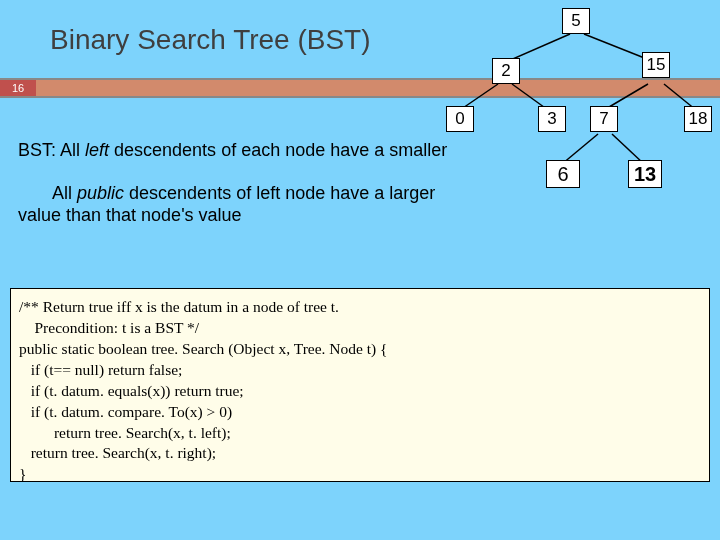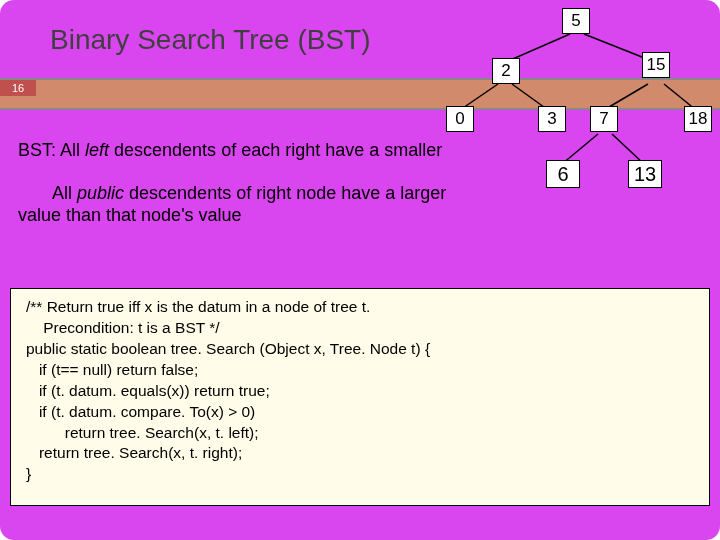--- a/index.html
+++ b/index.html
@@ -6,37 +6,36 @@
   html, body { width: 720px; height: 540px; overflow: hidden; }
   body {
     font-family: Arial, Helvetica, sans-serif;
     background: #fff;
     position: relative;
   }
   .slide {
     position: relative;
     width: 720px;
     height: 540px;
-    background: #d946ef;
-    border-radius: 14px;
+    background: #7dd3fc;
   }
   .title {
     position: absolute;
     left: 50px;
     top: 24px;
     font-size: 28px;
     font-weight: normal;
     color: #3f3f3f;
   }
   .pagebar {
     position: absolute;
     left: 0;
     top: 78px;
     width: 720px;
-    height: 32px;
+    height: 20px;
     background: #d28a6c;
     border-top: 2px solid #888;
     border-bottom: 2px solid #888;
   }
   .pagenum-box {
     position: absolute;
     left: 0;
     top: 0;
     width: 36px;
     height: 16px;
@@ -55,25 +54,25 @@
     line-height: 1.2;
     color: #000;
   }
   .desc .ul { }
   .desc .it { font-style: italic; margin-top: 24px; }
   .codebox {
     position: absolute;
     left: 10px;
     top: 288px;
     width: 700px;
-    height: 218px;
+    height: 194px;
     background: #fffde9;
     border: 1.5px solid #000;
-    padding: 8px 15px;
-    font-family: Liberation Sans, sans-serif;
+    padding: 8px 8px;
+    font-family: Liberation Serif, serif;
     font-size: 15.5px;
     line-height: 1.35;
     white-space: pre;
     color: #000;
   }
   
   .tree-svg {
     position: absolute;
     left: 430px;
     top: 6px;
@@ -120,26 +119,26 @@
   </svg>
 
   <div class="node" style="left:562px; top:8px;">5</div>
   <div class="node" style="left:492px; top:58px;">2</div>
   <div class="node" style="left:642px; top:52px;">15</div>
   <div class="node" style="left:446px; top:106px;">0</div>
   <div class="node" style="left:538px; top:106px;">3</div>
   <div class="node" style="left:590px; top:106px;">7</div>
   <div class="node" style="left:684px; top:106px;">18</div>
   <div class="node node-lg" style="left:546px; top:160px;">6</div>
-  <div class="node node-lg" style="left:628px; top:160px;">13</div>
+  <div class="node node-lg" style="left:628px; top:160px;font-weight:bold;">13</div>
 
   <div class="desc">
-    <span class="ul">BST:</span><span> All </span><span class="it">left</span><span> descendents of each right have a smaller</span><br>
+    <span class="ul">BST:</span><span> All </span><span class="it">left</span><span> descendents of each node have a smaller</span><br>
     <br>
-    <span style="white-space:pre">       All </span><span class="it">public</span><span> descendents of right node have a larger value than that node's value</span>
+    <span style="white-space:pre">       All </span><span class="it">public</span><span> descendents of left node have a larger value than that node's value</span>
   </div>
 
   <div class="codebox"><span>/** Return true iff x is the datum in a node of tree t.</span>
 <span>    Precondition: t is a BST */</span>
 <span>public static boolean tree. Search (Object x, Tree. Node t) {</span>
 <span>   if (t== null) return false;</span>
 <span>   if (t. datum. equals(x)) return true;</span>
 <span>   if (t. datum. compare. To(x) &gt; 0)</span>
 <span>         return tree. Search(x, t. left);</span>
 <span>   return tree. Search(x, t. right);</span>

